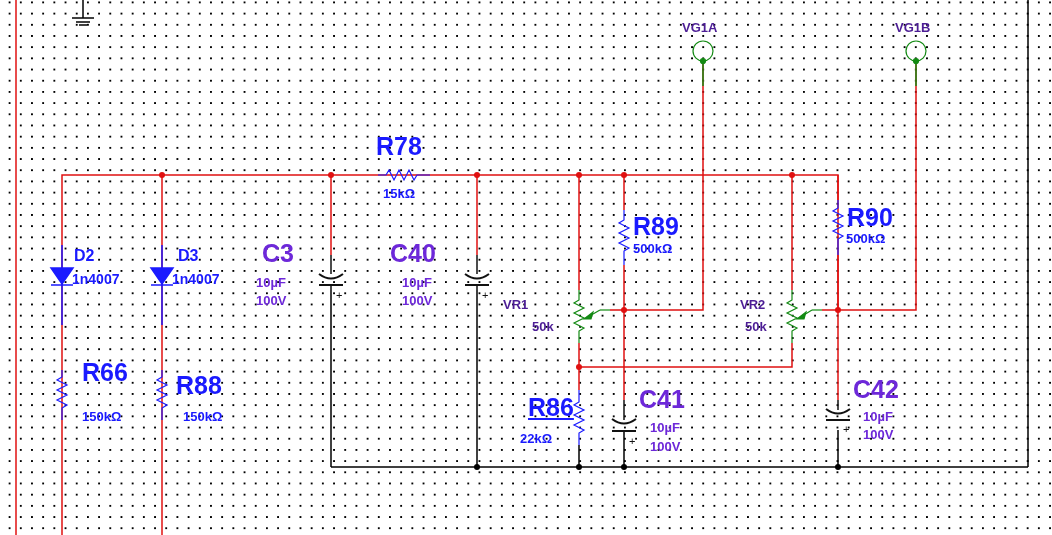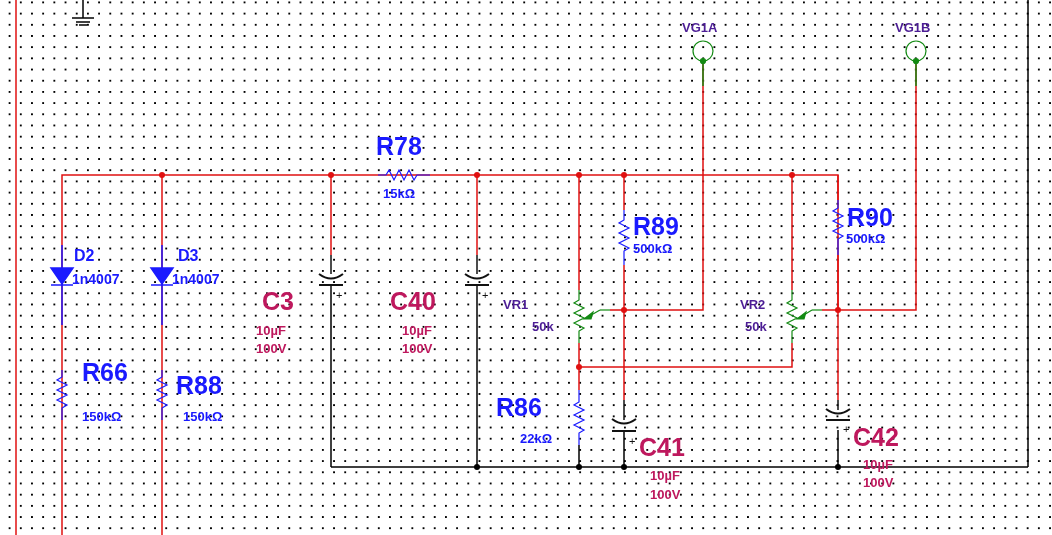--- a/index.html
+++ b/index.html
@@ -9,21 +9,21 @@
     background-image: radial-gradient(circle, #000000 0.7px, transparent 0.9px);
     background-size: 11.2px 11.2px;
     background-position: 4px 8px;
     font-family: "Liberation Sans", sans-serif;
   }
   svg#schem { position: absolute; left: 0; top: 0; }
   .lbl { position: absolute; font-weight: bold; white-space: nowrap; line-height: 1; font-family: "Liberation Sans", sans-serif; }
   .ref-big { font-size: 25px; }
   .val { font-size: 13px; }
   .blue { color: #1a1aff; }
-  .black { color: #be185d; margin-top: 48px; }
+  .black { color: #6d28d9; }
   .green { color: #4c1d95; }
   .ref-mid { font-size: 16px; }
 </style>
 </head>
 <body>
 
 <svg id="schem" width="1052" height="535" viewBox="0 0 1052 535">
 
   <g stroke="#e01010" stroke-width="1.5" fill="none">
     <line x1="16" y1="0" x2="16" y2="535"></line>
@@ -176,21 +176,21 @@
 <div class="lbl blue val" style="left:633px;top:242px;">500kΩ</div>
 
 <div class="lbl blue ref-big" style="left:847px;top:205px;">R90</div>
 <div class="lbl blue val" style="left:846px;top:232px;">500kΩ</div>
 
 <div class="lbl green val" style="left:503px;top:298px;">VR1</div>
 <div class="lbl green val" style="left:532px;top:320px;">50k</div>
 <div class="lbl green val" style="left:740px;top:298px;">VR2</div>
 <div class="lbl green val" style="left:745px;top:320px;">50k</div>
 
-<div class="lbl blue ref-big" style="left:496px;top:395px;">R86</div>
+<div class="lbl blue ref-big" style="left:528px;top:395px;text-decoration:underline;">R86</div>
 <div class="lbl blue val" style="left:520px;top:432px;">22kΩ</div>
 
 <div class="lbl black ref-big" style="left:639px;top:387px;">C41</div>
 <div class="lbl black val" style="left:650px;top:421px;">10µF</div>
 <div class="lbl black val" style="left:650px;top:440px;">100V</div>
 
 <div class="lbl black ref-big" style="left:853px;top:377px;">C42</div>
 <div class="lbl black val" style="left:863px;top:410px;">10µF</div>
 <div class="lbl black val" style="left:863px;top:428px;">100V</div>
 

